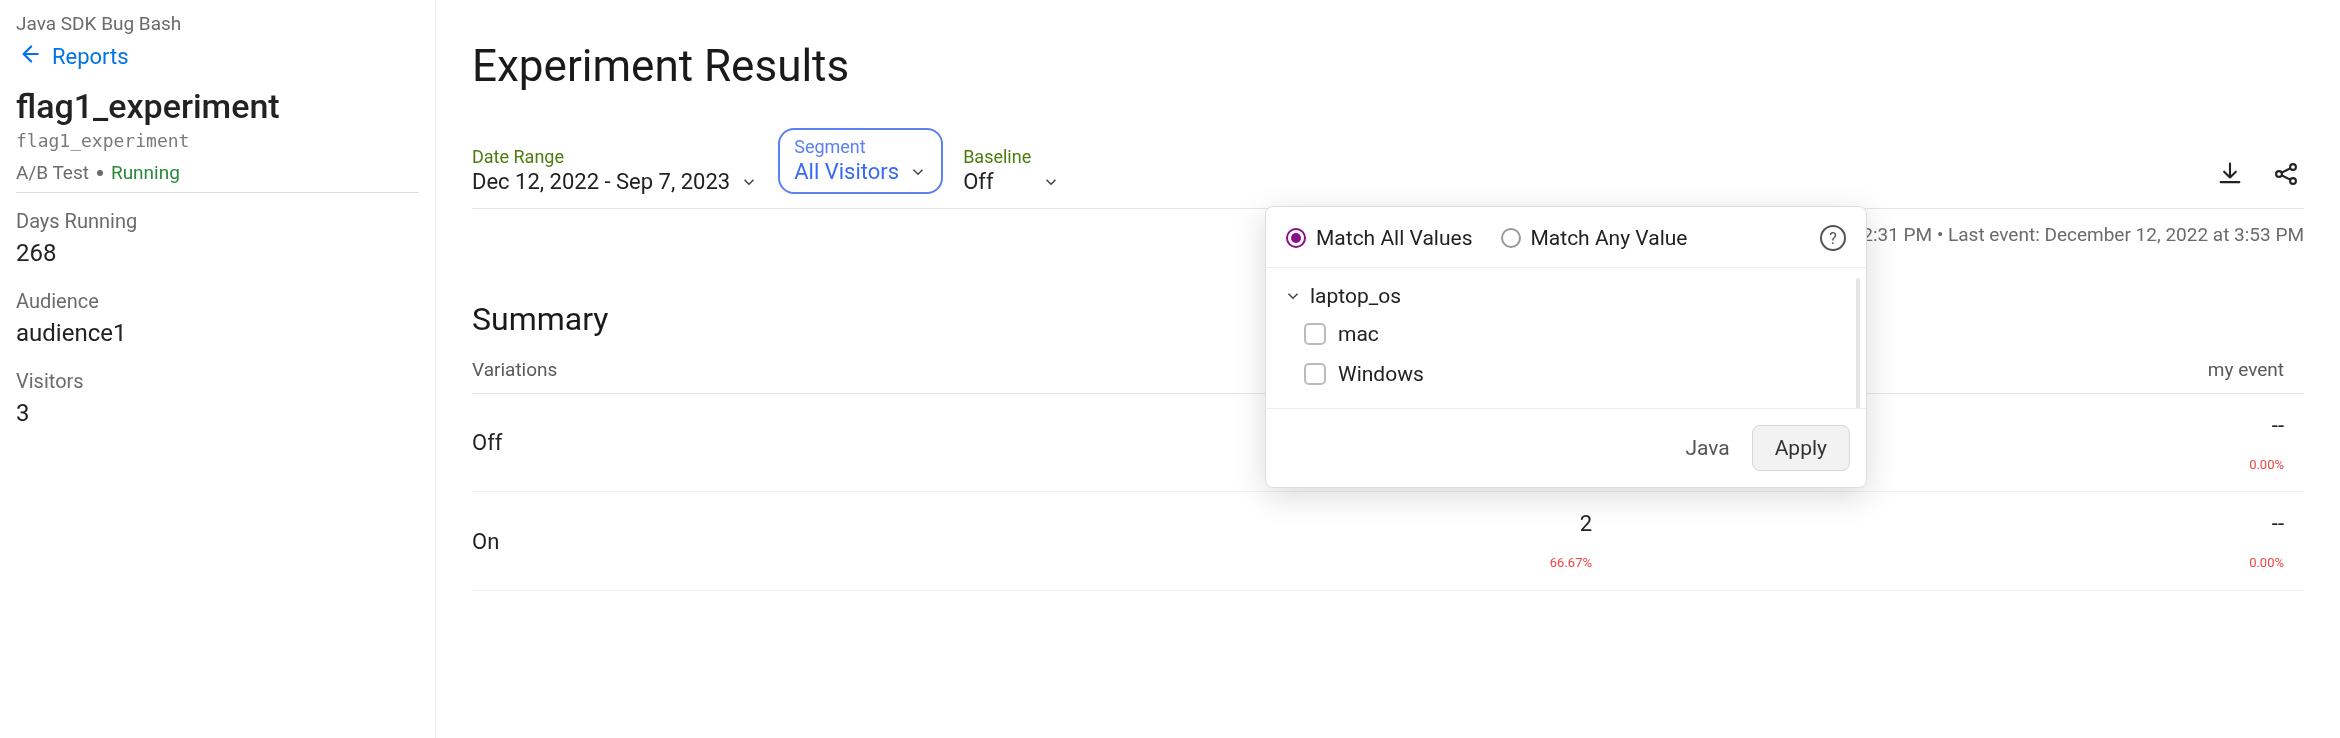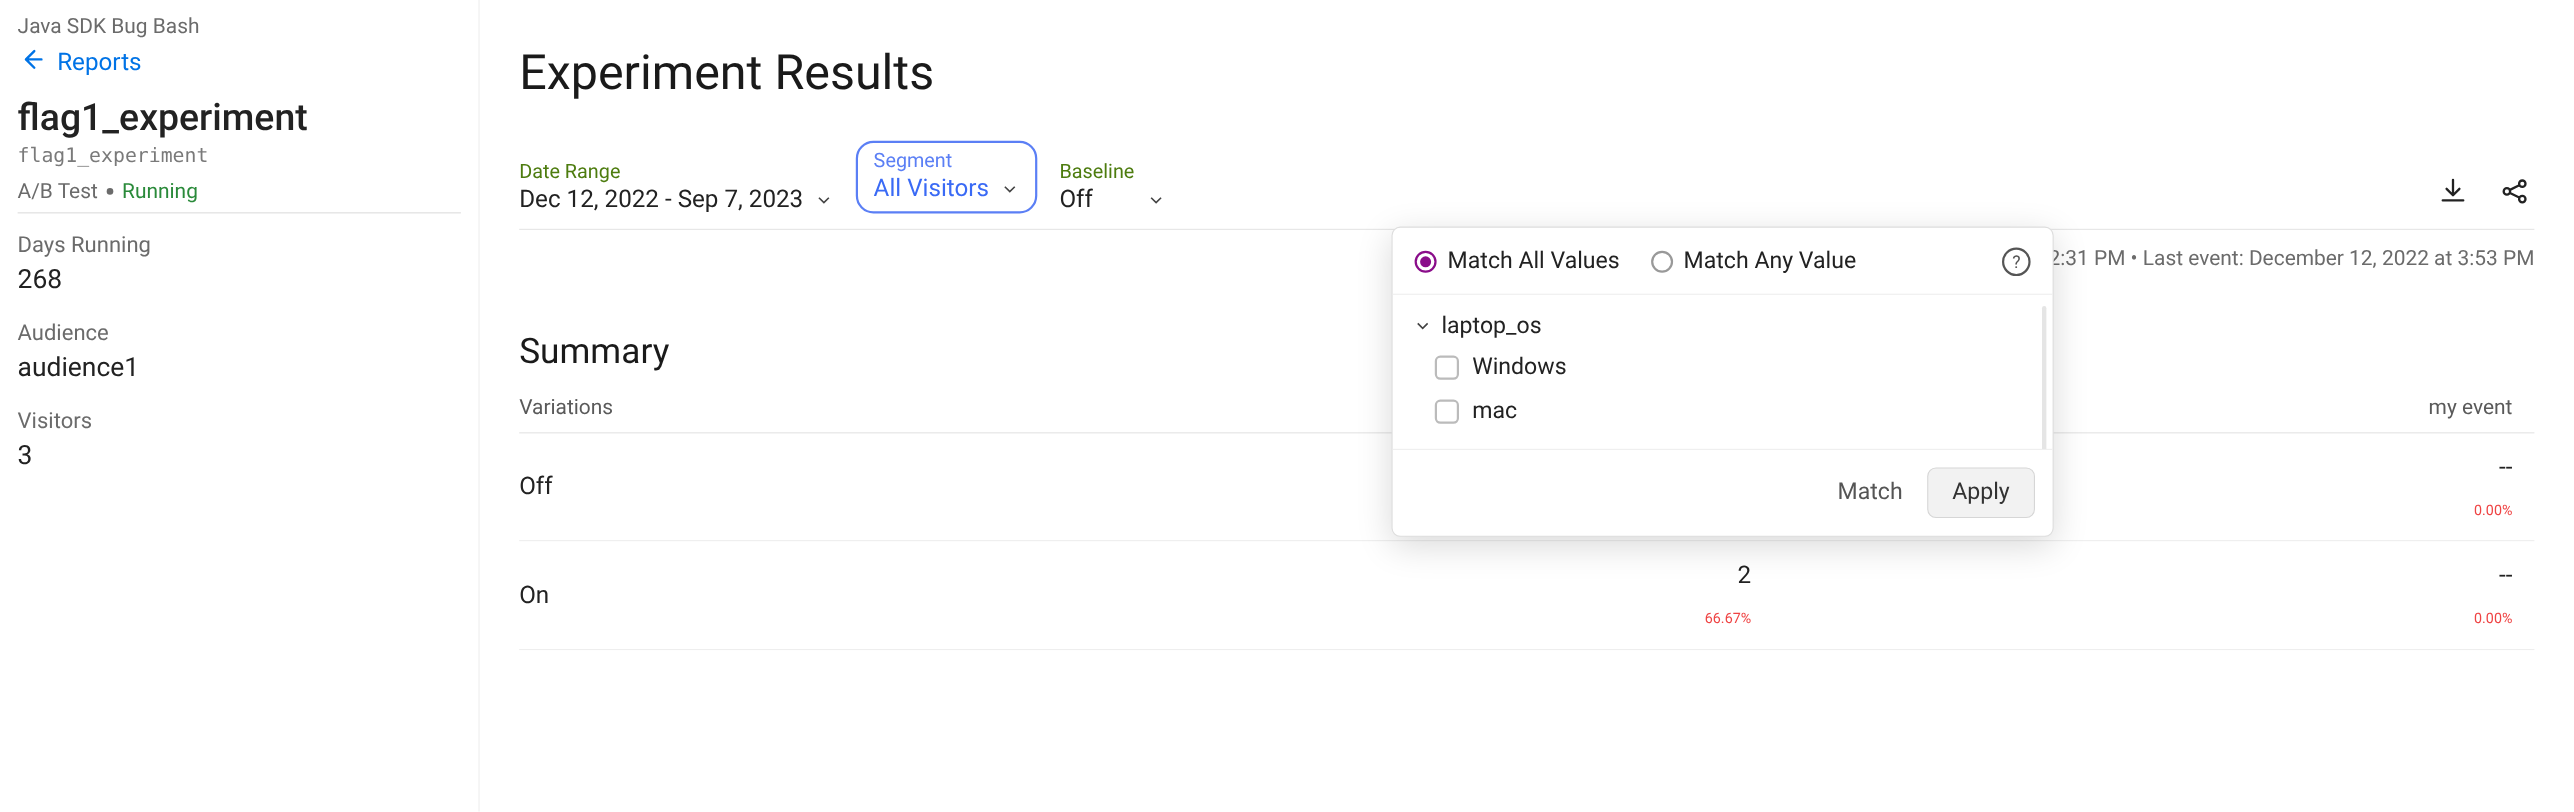--- a/index.html
+++ b/index.html
@@ -439,30 +439,30 @@
           <div class="pop-scroll"></div>
           <div class="pop-list-inner-content">
             <div class="pop-group">
               <svg class="chev" viewBox="0 0 24 24">
                   <path d="M6 9l6 6 6-6"></path>
                 </svg>
               <span>laptop_os</span>
             </div>
             <div class="pop-item">
               <span class="cbox"></span>
-              <span>Windows</span>
+              <span>mac</span>
             </div>
             <div class="pop-item">
               <span class="cbox"></span>
-              <span>mac</span>
+              <span>Windows</span>
             </div>
           </div>
         </div>
       </div>
 
       <div class="pop-actions">
-        <span class="link-btn">Match</span>
+        <span class="link-btn">Java</span>
         <span class="btn">Apply</span>
       </div>
     </div>
 
   </main>
 </div>
 
 </body></html>

